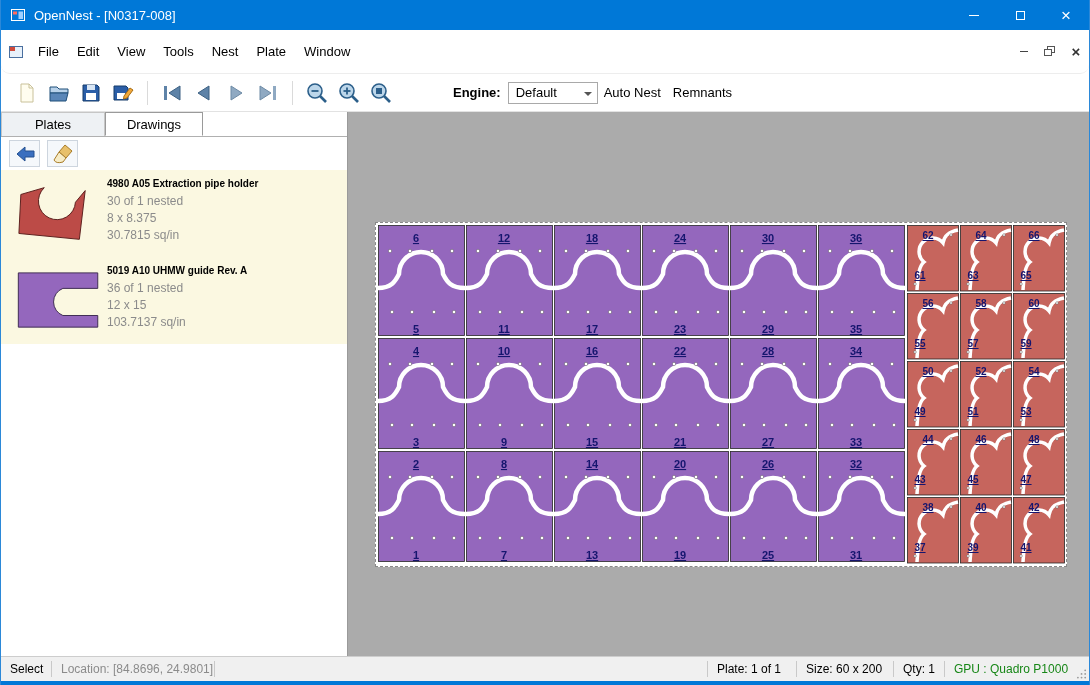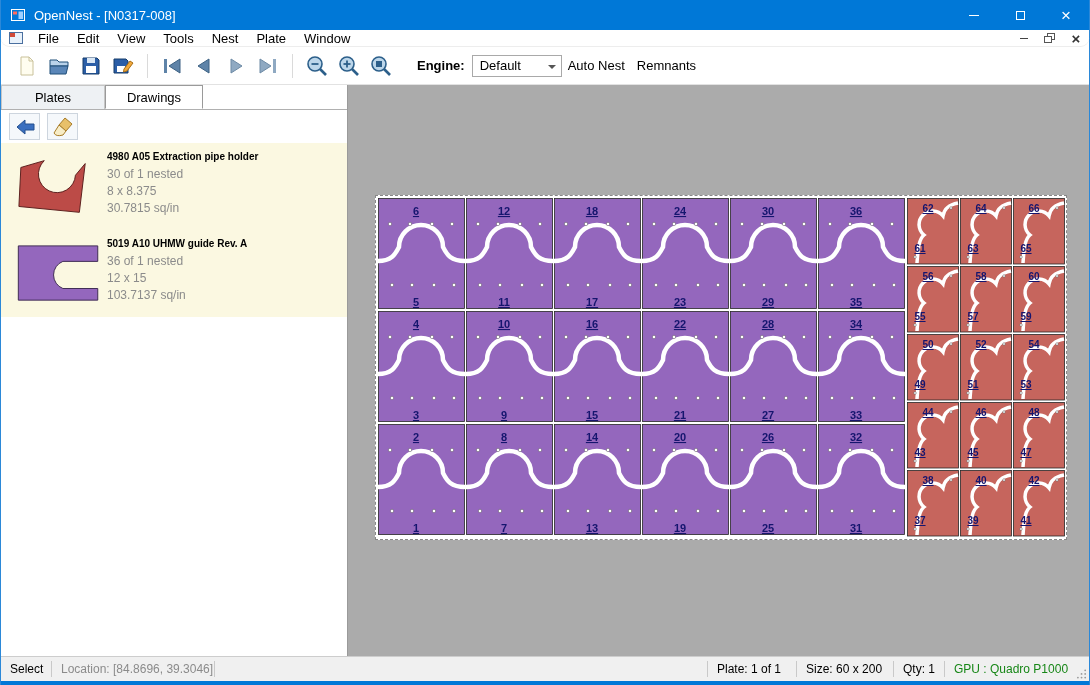--- a/index.html
+++ b/index.html
@@ -11,37 +11,37 @@
   .titlebar{height:30px;background:#0078d7;color:#fff;display:flex;align-items:center;flex:none;}
   .app-icon{margin:0 8px 0 9px;display:flex;}
   .title-text{font-size:13px;}
   .title-spacer{flex:1;}
   .tb-btn{width:46px;height:30px;display:flex;align-items:center;justify-content:center;}
   .min-glyph{width:10px;height:1px;background:#fff;}
   .max-glyph{width:9px;height:9px;border:1px solid #fff;}
   .close-glyph{font-size:17px;line-height:1;}
 
   
-  .menubar{height:17px;display:flex;align-items:center;background:#fff;border-bottom:1px solid #ededed;padding-left:6px;flex:none;border-radius:9px;}
+  .menubar{height:44px;display:flex;align-items:center;background:#fff;border-bottom:1px solid #ededed;padding-left:6px;flex:none;border-radius:9px;}
   .mdi-doc-icon{margin:0 5px 0 2px;display:flex;}
   .menu-item{padding:4px 9px;cursor:default;}
   .menu-spacer{flex:1;}
   .mdi-btn{width:26px;height:22px;display:flex;align-items:center;justify-content:center;color:#333;}
   .mdi-min{width:8px;height:1px;background:#444;}
   .restore-glyph{position:relative;width:12px;height:11px;}
   .restore-glyph i{position:absolute;border:1px solid #555;background:#fff;display:block;}
   .restore-back{left:3px;top:0;width:8px;height:7px;}
   .restore-front{left:0;top:3px;width:8px;height:7px;}
   .mdi-close{font-size:15px;font-weight:bold;line-height:1;}
 
   
   .toolbar{height:38px;display:flex;align-items:center;background:#fff;border-bottom:1px solid #e2e2e2;padding-left:10px;flex:none;}
   .tool-btn{width:32px;height:30px;display:flex;align-items:center;justify-content:center;}
   .tool-sep{width:1px;height:24px;background:#dadada;margin:0 8px;}
-  .engine-label{font-weight:bold;margin:0 7px 0 20px;}
+  .engine-label{font-weight:bold;margin:0 7px 0 56px;}
   .combo{width:90px;height:22px;border:1px solid #a9a9a9;background:#fff;display:flex;align-items:center;padding:0 18px 0 7px;position:relative;}
   .combo-caret{position:absolute;right:5px;top:9px;width:0;height:0;border-left:4px solid transparent;border-right:4px solid transparent;border-top:4px solid #555;}
   .flat-tool-label{padding:4px 6px;}
 
   
   .main{flex:1;display:flex;min-height:0;}
   .left-panel{width:347px;flex:none;background:#fff;border-right:1px solid #9a9a9a;display:flex;flex-direction:column;}
   .tabs{display:flex;height:25px;flex:none;border-bottom:1px solid #b0b0b0;background:#fff;}
   .tab{width:104px;display:flex;align-items:center;justify-content:center;border:1px solid #c6c6c6;border-bottom:none;background:#eef1f4;height:100%;}
   .tab.active{background:#fff;border:1px solid #9a9a9a;border-bottom:1px solid #fff;margin-bottom:-1px;width:98px;}
@@ -639,21 +639,21 @@
               <text x="13" y="54" fill="#15156e" font-size="10" font-weight="bold" text-anchor="middle" text-decoration="underline">41</text>
             </g>
           </svg>
       </div>
     </div>
   </div>
 
   <div class="statusbar">
     <div class="sb-sec sb-mode">Select</div>
     <div class="sb-sep"></div>
-    <div class="sb-sec sb-loc">Location: [84.8696, 39.3046]</div>
+    <div class="sb-sec sb-loc">Location: [84.8696, 24.9801]</div>
     <div class="sb-sep"></div>
     <div class="sb-spacer"></div>
     <div class="sb-sep"></div>
     <div class="sb-sec sb-plate">Plate: 1 of 1</div>
     <div class="sb-sep"></div>
     <div class="sb-sec sb-size">Size: 60 x 200</div>
     <div class="sb-sep"></div>
     <div class="sb-sec sb-qty">Qty: 1</div>
     <div class="sb-sep"></div>
     <div class="sb-sec sb-gpu">GPU : Quadro P1000</div>

